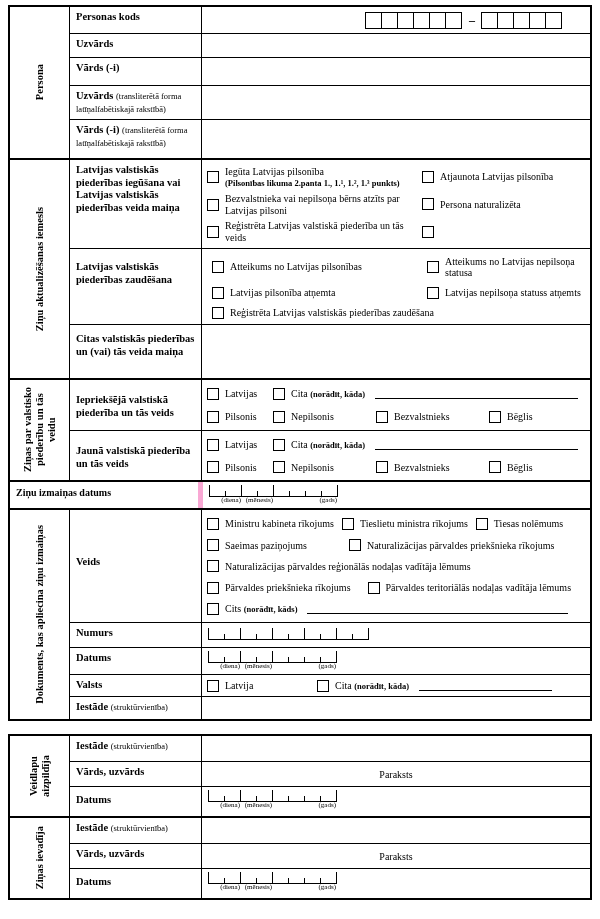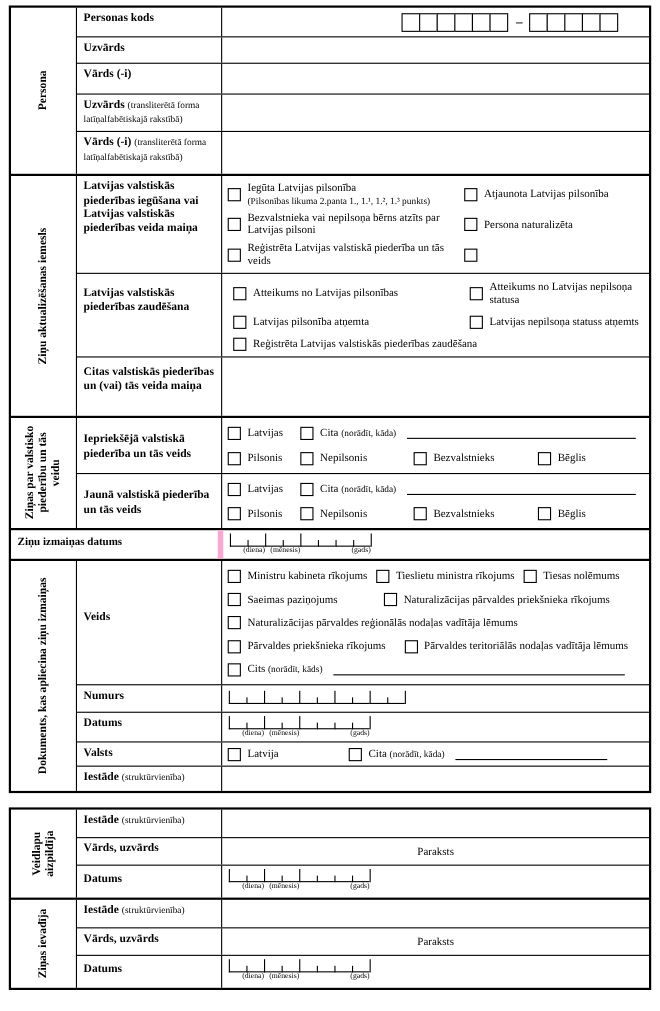--- a/index.html
+++ b/index.html
@@ -11,21 +11,21 @@
   .sec.bt { border-top: 2px solid #000; }
   .vcell { width: 60px; border-right: 1px solid #000; display: flex; align-items: center; justify-content: center; flex: none; }
   .vtext { writing-mode: vertical-rl; transform: rotate(180deg); font-weight: bold; font-size: 10.5px; line-height: 1.12; text-align: center; }
   .rows { flex: 1; display: flex; flex-direction: column; min-width: 0; }
   .frow { display: flex; min-height: 0; }
   .frow + .frow { border-top: 1px solid #000; }
   .lblcell { width: 132px; flex: none; border-right: 1px solid #000; padding: 4px 3px 2px 6px; font-weight: bold; font-size: 10.5px; line-height: 1.2; }
   .lblcell .note { font-weight: normal; margin-top: 21px; }
   .widelbl { width: 193px; flex: none; border-right: 5px solid #f9a8d4; padding: 5px 3px 2px 6px; font-weight: bold; font-size: 10px; }
   .content { flex: 1; min-width: 0; position: relative; }
-  .note { font-size: 8.5px; font-weight: normal; }
+  .note { font-size: 8.5px; font-weight: bold; }
   .cb { width: 12px; height: 12px; border: 1px solid #000; flex: none; display: inline-block; background: #fff; margin-top: 1px; }
   .opt { display: flex; align-items: center; gap: 6px; font-size: 10px; line-height: 1.15; }
   .opt .ol { padding-top: 1px; }
   .grow { flex: 1; }
   .uline { flex: 1; border-bottom: 1px solid #000; height: 11px; margin: 0 8px 0 4px; min-width: 30px; }
   
   .kwrap { display: flex; align-items: center; justify-content: flex-end; height: 100%; padding-right: 28px; }
   .kgroup { display: flex; }
   .kbox { width: 17px; height: 17px; border: 1px solid #000; margin-left: -1px; background: #fff; }
   .kdash { font-weight: bold; margin: 0 7px; font-size: 12px; }

